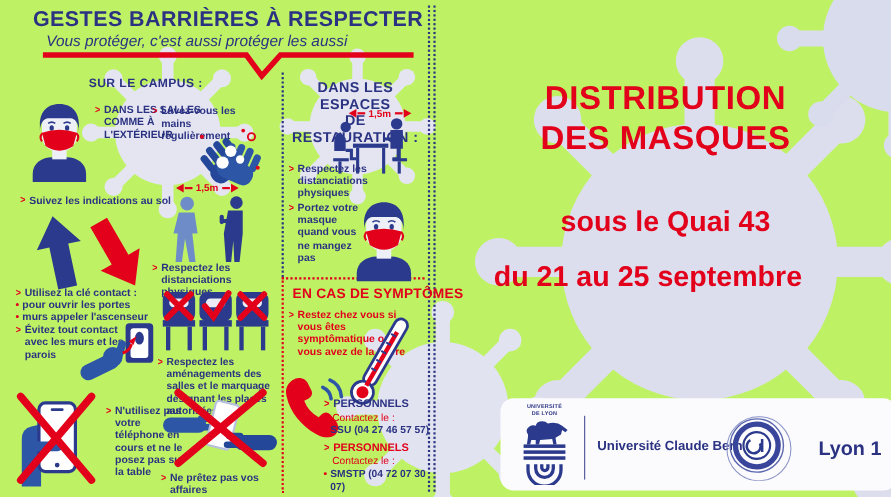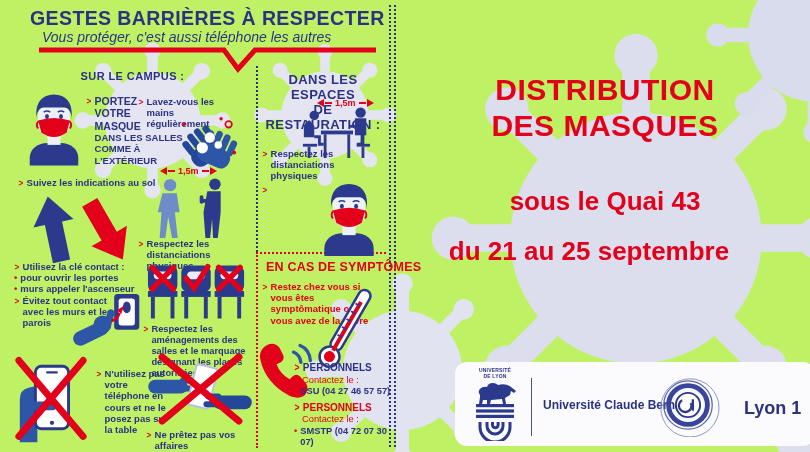--- a/index.html
+++ b/index.html
@@ -133,42 +133,41 @@
       <use href="#virus" fill="#e4e5f1"></use>
     </svg>
   <svg class="wm" style="left:300px;top:268px" width="205" height="205" viewBox="-110 -110 220 220">
       <use href="#virus" fill="#e1e3f0"></use>
     </svg>
   <svg class="wm" style="left:735px;top:338px" width="170" height="170" viewBox="-110 -110 220 220">
       <use href="#virus" fill="#dcdeee"></use>
     </svg>
 
   <div class="abs hdr-title">GESTES BARRIÈRES À RESPECTER</div>
-  <div class="abs hdr-sub">Vous protéger, c'est aussi téléphone les autres</div>
+  <div class="abs hdr-sub">Vous protéger, c'est aussi protéger les aussi</div>
   <svg class="abs hdr-line" width="342" height="28" viewBox="0 0 342 28">
     <polyline points="1,4 186,4 200,23 217,4 338,4" fill="none" stroke="#e2001b" stroke-width="5" stroke-linejoin="miter"></polyline>
   </svg>
 
   <div class="vdot-navy"></div>
   <div class="vdot-red"></div>
   <div class="hdot-red"></div>
   <div class="vdbl1"></div>
   <div class="vdbl2"></div>
 
   <div class="sechead" style="left:15px;top:70px;width:235px">SUR LE CAMPUS :</div>
 
   <svg class="icon" style="left:26px;top:90px" width="56" height="78" viewBox="0 0 60 78">
       <use href="#masky"></use>
     </svg>
 
   <div class="txt" style="left:86px;top:95px;width:106px">
     <div class="item">
       <span class="chev">&gt;</span>
       <div>
-        <b style="display:block;width:60px;font-size:10.5px">PORTEZ VOTRE MASQUE</b>
         <span>DANS LES SALLES COMME À L'EXTÉRIEUR</span>
       </div>
     </div>
   </div>
 
   <div class="txt" style="left:138px;top:96px;width:82px">
     <div class="item">
       <span class="chev">&gt;</span>
       <span>Lavez-vous les mains régulièrement</span>
     </div>
@@ -361,20 +360,21 @@
   <div class="txt" style="left:262px;top:148px;width:100px">
     <div class="item">
       <span class="chev">&gt;</span>
       <span>Respectez les distanciations physiques</span>
     </div>
   </div>
 
   <div class="txt" style="left:262px;top:184px;width:68px">
     <div class="item">
       <span class="chev">&gt;</span>
+      <span>Portez votre masque quand vous ne mangez pas</span>
     </div>
   </div>
   <svg class="icon" style="left:320px;top:182px" width="58" height="74" viewBox="0 0 60 78">
       <use href="#masky"></use>
     </svg>
 
   <div class="s-head">EN CAS DE SYMPTÔMES</div>
   <div class="txt redtxt" style="left:262px;top:281px;width:108px">
     <div class="item">
       <span class="chev">&gt;</span>

